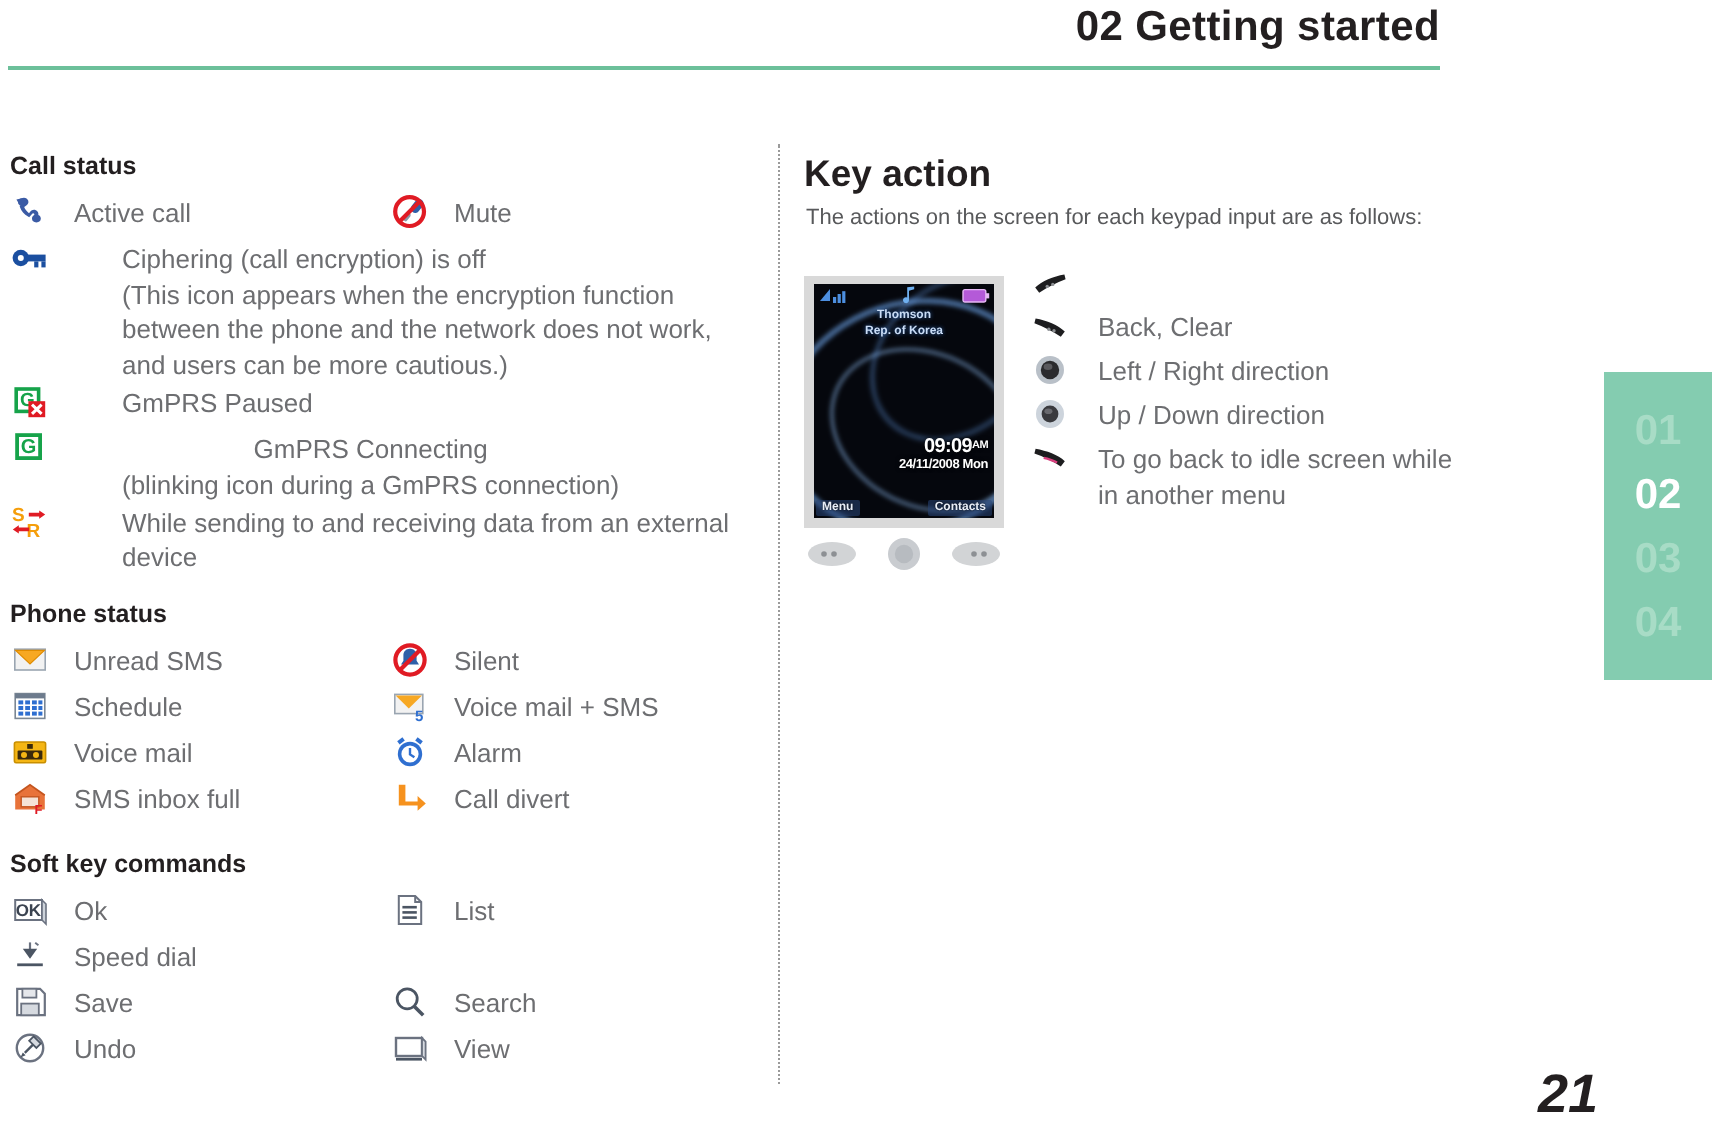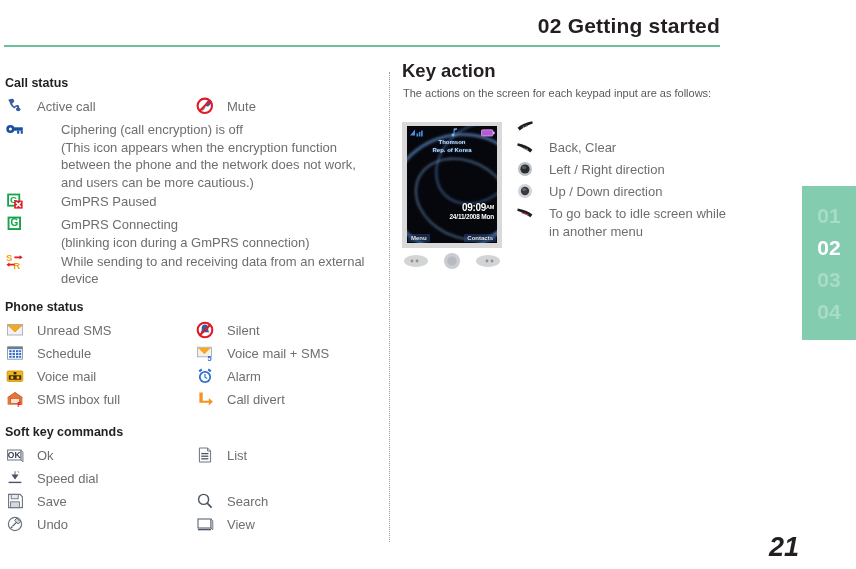--- a/index.html
+++ b/index.html
@@ -12,21 +12,21 @@
     background: #ffffff;
     font-family: "Liberation Sans", sans-serif;
     color: #58595b;
     overflow: hidden;
     position: relative;
   }
 
   
   #header {
     position: absolute;
-    left: 0; top: 12px;
+    left: 0; top: 0;
     width: 776px;
     height: 38px;
   }
   #header-title {
     position: absolute;
     right: 56px;
     top: 2px;
     font-size: 21px;
     font-weight: bold;
     color: #231f20;
@@ -67,21 +67,21 @@
   
   #col-left {
     position: absolute;
     left: 5px;
     top: 76px;
     width: 378px;
   }
   #col-right {
     position: absolute;
     left: 402px;
-    top: 60px;
+    top: 76px;
     width: 392px;
   }
   #divider {
     position: absolute;
     left: 389px;
     top: 72px;
     width: 0;
     height: 470px;
     border-left: 1px dotted #9a9a9a;
   }
@@ -346,21 +346,21 @@
 
     <div class="row">
       <div class="cell wide">
         <span class="ic">
           <svg width="20" height="20" viewBox="0 0 20 20">
             <rect x="2.6" y="2.6" width="13.4" height="13.4" fill="#16a34a"></rect>
             <rect x="4.5" y="4.5" width="9.6" height="9.6" fill="#ffffff"></rect>
             <text x="9.3" y="12.4" font-family="Liberation Sans, sans-serif" font-size="10" font-weight="bold" fill="#16a34a" text-anchor="middle">G</text>
           </svg>
         </span>
-        <span class="lbl multi" style="white-space:pre-line;">GmPRS Connecting
+        <span class="lbl multi" style="white-space:pre-line;text-align:center;">GmPRS Connecting
 (blinking icon during a GmPRS connection)</span>
       </div>
     </div>
 
     <div class="row">
       <div class="cell wide">
         <span class="ic">
           <svg width="20" height="20" viewBox="0 0 20 20">
             <text x="1" y="9.6" font-family="Liberation Sans, sans-serif" font-size="9.5" font-weight="bold" fill="#f59e0b">S</text>
             <text x="8.2" y="17.6" font-family="Liberation Sans, sans-serif" font-size="9.5" font-weight="bold" fill="#f59e0b">R</text>

